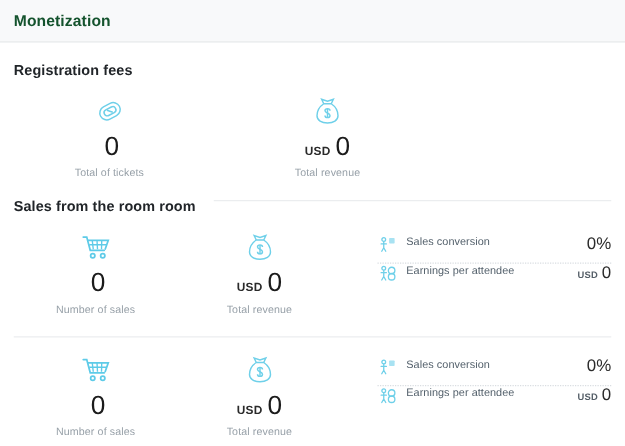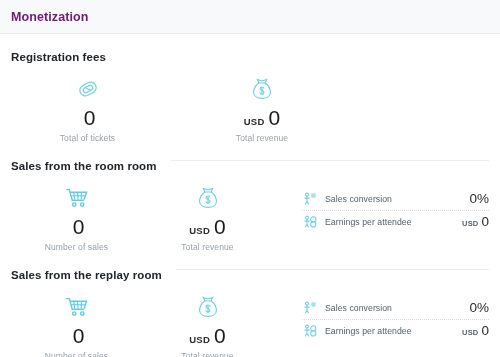--- a/index.html
+++ b/index.html
@@ -22,21 +22,21 @@
     height: 34px;
     background: #f8f9fa;
     border-bottom: 1px solid #e8eaec;
     display: flex;
     align-items: center;
     padding-left: 11px;
   }
   .page-header-title {
     font-size: 12.5px;
     font-weight: bold;
-    color: #701a75;
+    color: #14532d;
     letter-spacing: 0.1px;
   }
 
   
   .content {
     padding: 0 11px;
   }
 
   
   .section {
@@ -119,21 +119,21 @@
 
   
   .metrics {
     flex: 1 1 auto;
     margin-left: 29px;
     margin-top: 4px;
     max-width: 205px;
   }
   .metric-row {
     display: flex;
-    align-items: center;
+    align-items: flex-start;
     height: 22px;
     gap: 8px;
   }
   .metric-row + .metric-row {
     border-top: 1px dotted #d9dde1;
   }
   .metric-icon {
     flex: 0 0 15px;
     height: 15px;
     display: flex;
@@ -299,21 +299,20 @@
             <span class="metric-number">0</span>
           </span>
         </div>
 
       </div>
     </div>
   </div>
 
   <div class="section">
     <div class="section-head">
-      <span class="section-title">Sales from the replay room</span>
       <span class="section-rule"></span>
     </div>
     <div class="section-body">
       <div class="tiles">
 
         <div class="tile">
           <span class="tile-icon">
             <svg width="26" height="26" viewBox="0 0 26 26" fill="none" stroke="#5ecbe8" stroke-width="1.4">
               <path d="M2.6 4.6 H5.4 L8.2 15.2 H19.4" stroke-linecap="round"></path>
               <path d="M6.6 7.2 H22.6 L20.2 14.2" stroke-linecap="round"></path>

